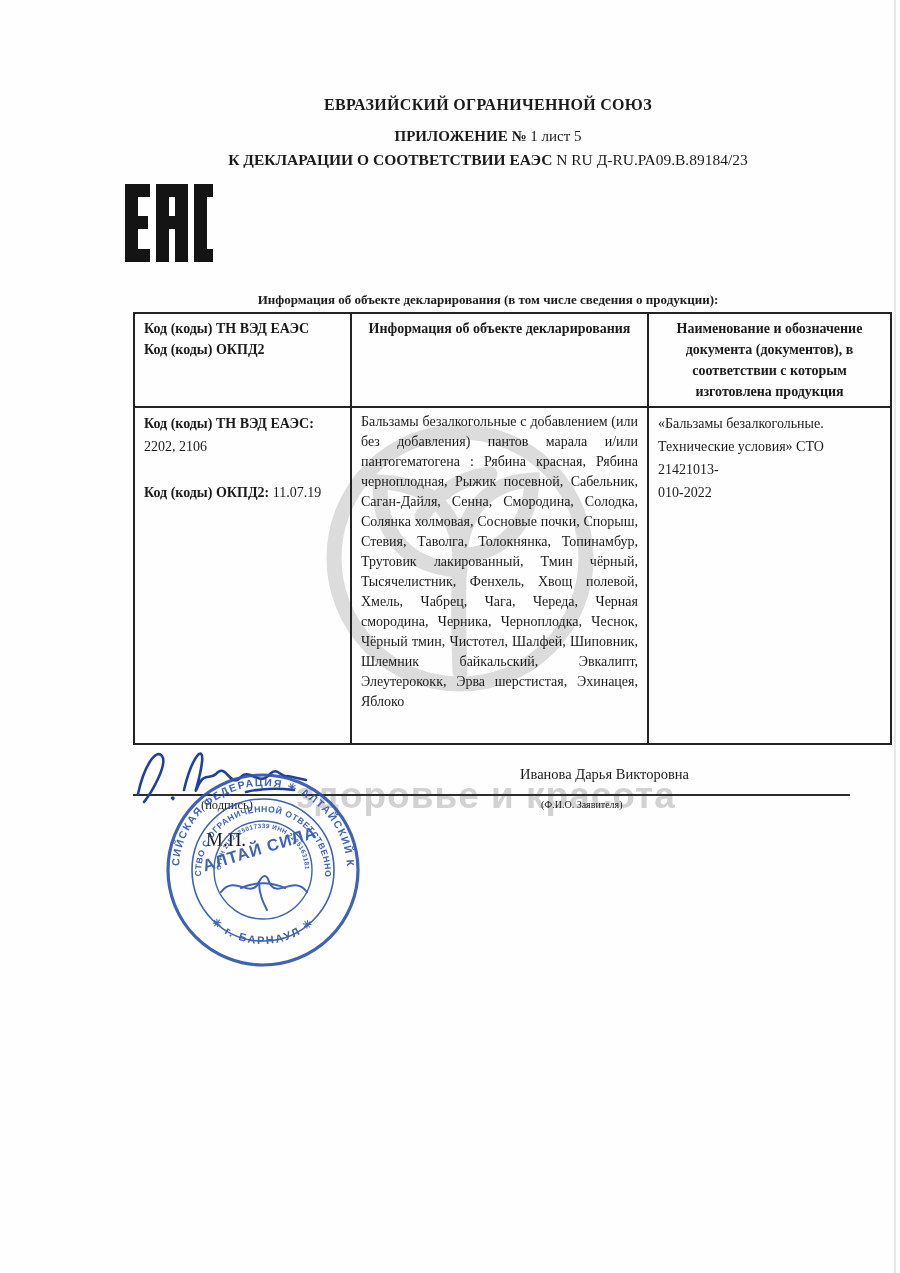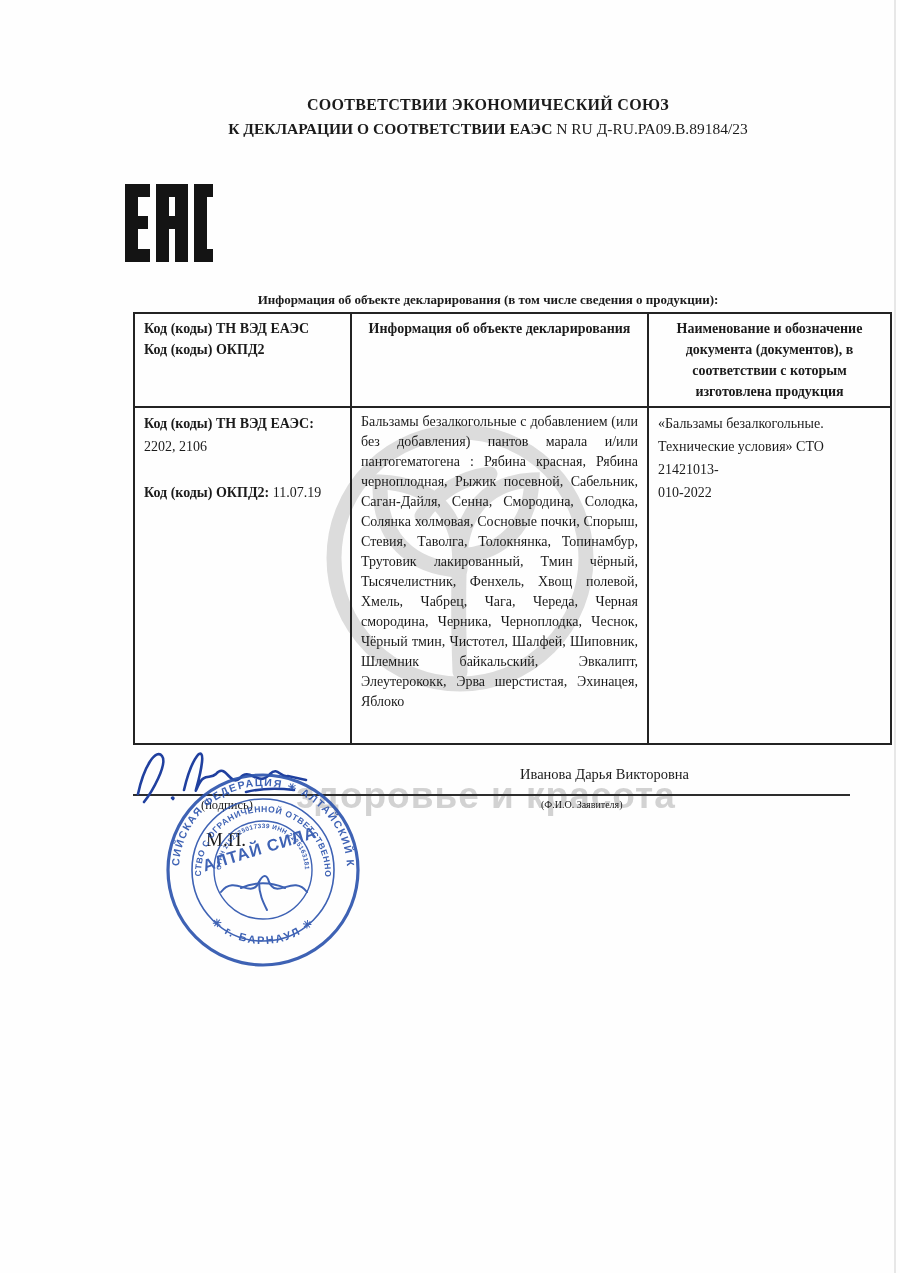--- a/index.html
+++ b/index.html
@@ -60,21 +60,24 @@
       <path d="M138 252 C 136 200 136 170 138 128"></path>
       <path d="M138 150 C 90 148 56 118 58 62 C 112 64 140 96 138 150"></path>
       <path d="M138 136 C 176 134 208 110 210 60 C 166 62 140 92 138 136"></path>
       <path d="M100 96 C 118 70 140 58 168 54"></path>
     </g>
   </svg>
 
   <div class="abs wm wm-tagline">здоровье и красота</div>
 
   <div class="abs title-block">
-    <div class="t1">СООТВЕТСТВИИ ЭКОНОМИЧЕСКИЙ СОЮЗ</div>
+    <div class="t1">ЕВРАЗИЙСКИЙ ОГРАНИЧЕННОЙ СОЮЗ</div>
+    <div class="t2">
+      <span class="b">ПРИЛОЖЕНИЕ №</span><span> 1 лист 5</span>
+    </div>
     <div class="t3">
       <span class="b">К ДЕКЛАРАЦИИ О СООТВЕТСТВИИ ЕАЭС</span><span> N RU Д-RU.РА09.В.89184/23</span>
     </div>
   </div>
 
   <svg class="abs eac-svg" width="88" height="78" viewBox="0 0 88 78" aria-hidden="true">
     <g fill="#141414">
       <rect x="0" y="0" width="13" height="78"></rect>
       <rect x="0" y="0" width="25" height="13"></rect>
       <rect x="0" y="32" width="23" height="13"></rect>

